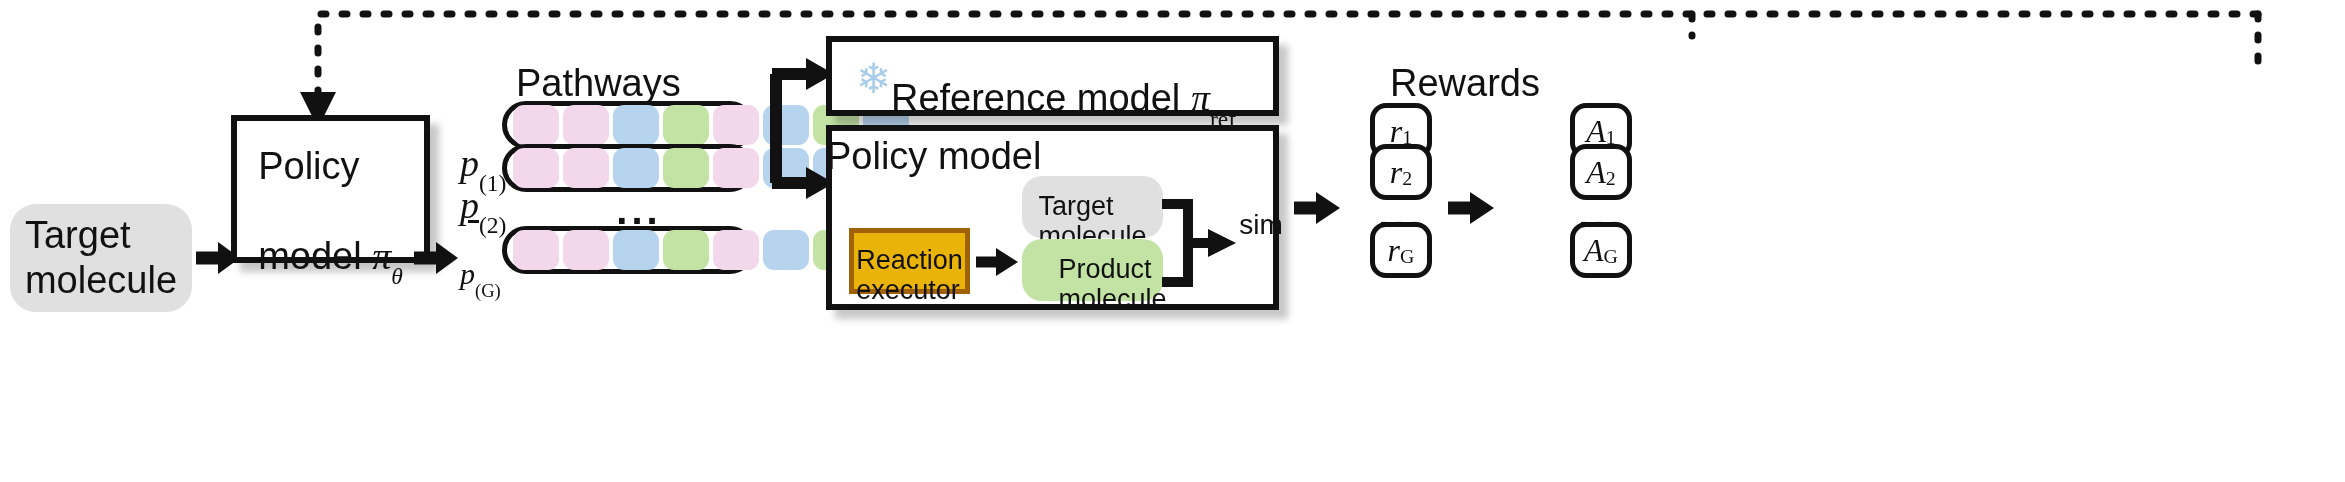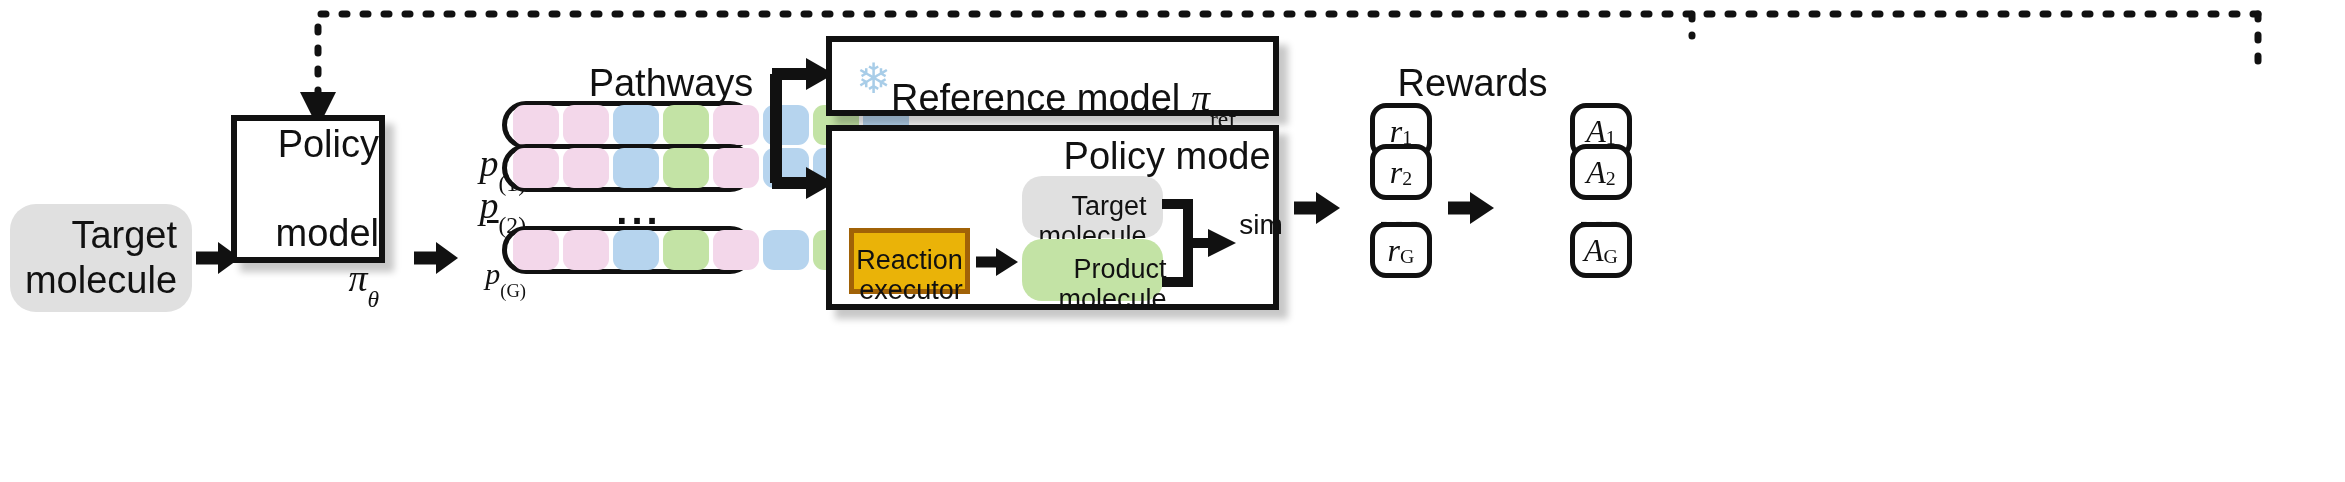--- a/index.html
+++ b/index.html
@@ -14,21 +14,21 @@
     height:482px;
     background:#ffffff;
     overflow:hidden;
   }
   .abs{position:absolute;}
 
   
   .lbl{
     font-size:38px;
     line-height:1.18;
-    text-align:right;
+    text-align:left;
     white-space:pre-line;
     color:#111;
   }
   .math{
     font-family:"Liberation Serif", serif;
     font-style:italic;
   }
   .mathup{
     font-family:"Liberation Serif", serif;
     font-style:normal;
@@ -110,21 +110,21 @@
 
   .dots{
     font-size:40px;
     letter-spacing:4px;
     font-weight:700;
     color:#111;
     line-height:1;
   }
 
   svg{display:block;overflow:visible;}
-  .col-title{font-size:38px;text-align:center;white-space:nowrap;}
+  .col-title{font-size:38px;white-space:nowrap;}
 </style>
 </head>
 <body>
 
 <div id="canvas" style="transform: none;">
 
   <svg class="abs" style="left:0;top:0;width:2345px;height:482px;pointer-events:none;">
 
     <path d="M 2258 14 L 318 14 L 318 104" fill="none" stroke="#111" stroke-width="7" stroke-dasharray="5 16" stroke-linecap="round"></path>
 
@@ -137,21 +137,21 @@
 
   <div class="abs pill pill-grey" style="left:10px;top:204px;width:182px;height:108px;">
     <div class="lbl"><span>Target</span><br><span>molecule</span></div>
   </div>
 
   <svg class="abs" style="left:196px;top:240px;width:44px;height:36px;">
     <line x1="0" y1="18" x2="24" y2="18" stroke="#111" stroke-width="13"></line>
     <polygon points="22,2 44,18 22,34" fill="#111"></polygon>
   </svg>
 
-  <div class="abs hbox" style="left:231px;top:115px;width:154px;height:148px;">
+  <div class="abs hbox" style="left:231px;top:115px;width:199px;height:148px;">
     <div class="lbl">
       <span>Policy</span><br>
       <span>model </span><span class="math"><span>π</span><sub class="math">θ</sub></span>
     </div>
   </div>
 
   <svg class="abs" style="left:414px;top:240px;width:44px;height:36px;">
     <line x1="0" y1="18" x2="24" y2="18" stroke="#111" stroke-width="13"></line>
     <polygon points="22,2 44,18 22,34" fill="#111"></polygon>
   </svg>

